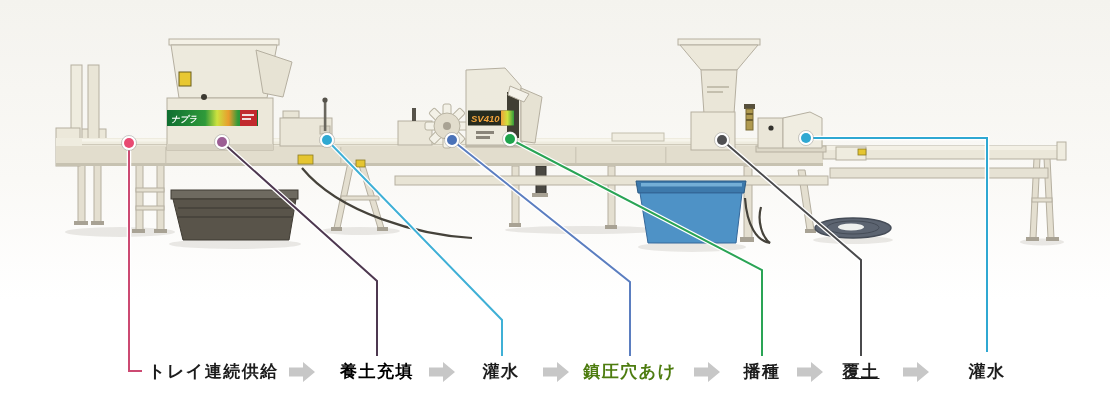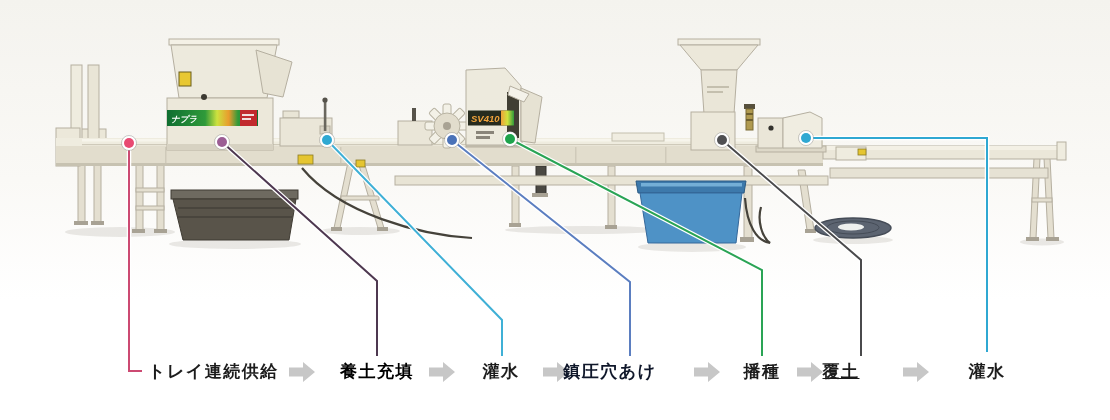--- a/index.html
+++ b/index.html
@@ -286,19 +286,19 @@
         <path d="M694,367.5 L708,367.5 L708,362 L720,372 L708,382 L708,376.5 L694,376.5 Z" fill="#c7c7c7"></path>
         <path d="M797,367.5 L811,367.5 L811,362 L823,372 L811,382 L811,376.5 L797,376.5 Z" fill="#c7c7c7"></path>
         <path d="M903,367.5 L917,367.5 L917,362 L929,372 L917,382 L917,376.5 L903,376.5 Z" fill="#c7c7c7"></path>
       </g>
 </svg>
 
 <div class="flow-labels" id="flow-labels">
       <div class="step-label" style="left: 148px; color: rgb(28, 28, 28);">トレイ連続供給</div>
       <div class="step-label center" style="left: 377px; color: #000000;">養土充填</div>
       <div class="step-label center" style="left: 501px; color: rgb(28, 28, 28);">灌水</div>
-      <div class="step-label center" style="left: 610px; color: #0f172a;">鎮圧穴あけ</div>
+      <div class="step-label center" style="left: 630px; color: #4d7c0f;">鎮圧穴あけ</div>
       <div class="step-label center" style="left: 762px; color: rgb(28, 28, 28); text-align: right;">播種</div>
-      <div class="step-label center" style="left: 841px; color: rgb(28, 28, 28); text-decoration: underline;">覆土</div>
+      <div class="step-label center" style="left: 861px; color: rgb(28, 28, 28); text-decoration: underline;">覆土</div>
       <div class="step-label center" style="left: 987px; color: rgb(28, 28, 28);">灌水</div>
     </div>
 
 </div>
 
 </body></html>

